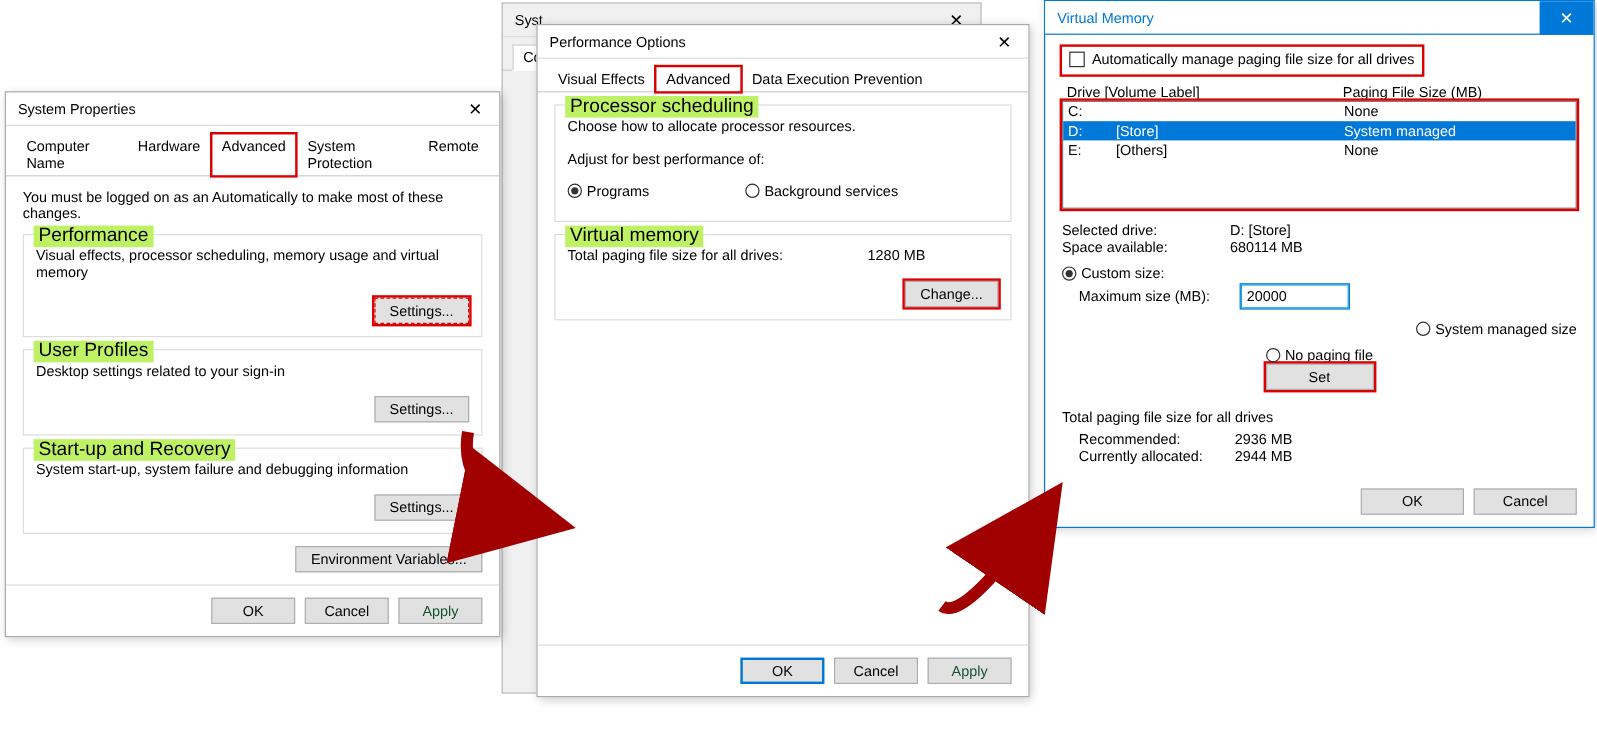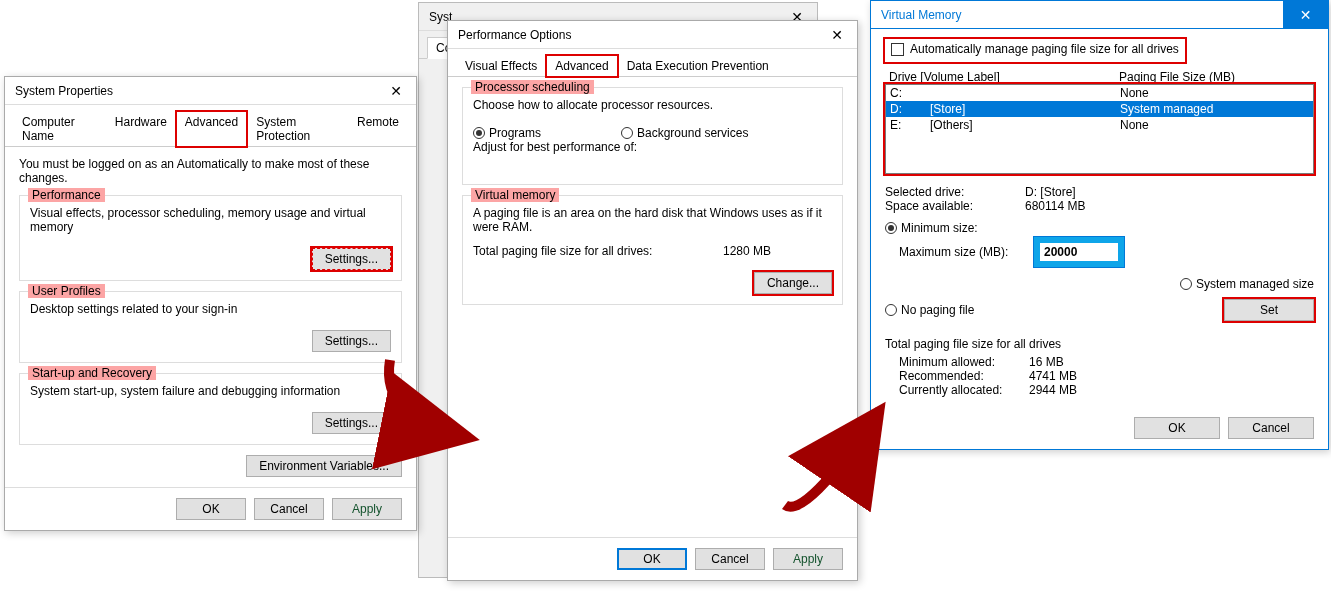--- a/index.html
+++ b/index.html
@@ -10,34 +10,34 @@
 .title { font-size: 12px; }
 .title-blue { color: #0078d7; font-weight: 400; }
 .close-btn { width: 40px; height: 26px; display: flex; align-items: center; justify-content: center; cursor: pointer; font-size: 14px; }
 .close-btn-blue { background: #0078d7; color: #fff; width: 45px; height: 28px; }
 .tabs { display: flex; border-bottom: 1px solid #ccc; padding: 6px 8px 0 8px; gap: 0; }
 .tab { padding: 3px 8px; border: 1px solid transparent; border-bottom: none; cursor: pointer; position: relative; }
 .tab.active { border: 1px solid #ccc; border-bottom: 1px solid #fff; margin-bottom: -1px; background: #fff; }
 .tab.hl { outline: 2px solid #d00; outline-offset: -1px; }
 .body { padding: 10px 14px; }
 .group { border: 1px solid #ddd; padding: 10px 10px 10px 10px; margin-bottom: 10px; position: relative; }
-.group-title { position: absolute; top: -8px; left: 8px; background: #fca5a5; padding: 0 4px; font-size: 12px; }
+.group-title { position: absolute; top: -8px; left: 8px; background: #bef264; padding: 0 4px; font-size: 16px; }
 .btn { min-width: 70px; padding: 3px 12px; border: 1px solid #adadad; background: #e1e1e1; cursor: pointer; text-align: center; display: inline-block; }
 .btn.default { border: 2px solid #0078d7; padding: 2px 11px; }
 .btn.disabled { color: #14532d; }
 .btn.hl { outline: 2px solid #d00; outline-offset: 0; }
 .btn-row { display: flex; justify-content: flex-end; gap: 8px; padding: 10px 14px; border-top: 1px solid #ddd; }
 .btn-row-nb { border-top: none; }
 .radio { display: inline-flex; align-items: center; gap: 4px; cursor: pointer; }
 .radio .dot { width: 12px; height: 12px; border: 1px solid #333; border-radius: 50%; position: relative; }
 .radio.checked .dot::after { content: ""; position: absolute; top: 2px; left: 2px; width: 6px; height: 6px; background: #333; border-radius: 50%; }
 .chk { display: inline-flex; align-items: center; gap: 6px; cursor: pointer; }
 .chk .box { width: 13px; height: 13px; border: 1px solid #333; }
 input.text { border: 1px solid #7a7a7a; padding: 2px 4px; font-size: 12px; width: 90px; }
-input.text.focus { border: 6px solid #0ea5e9; outline: 1px solid #0078d7; font-weight: bold; }
+input.text.focus { border: 1px solid #0ea5e9; outline: 1px solid #0078d7; }
 .drive-list { border: 1px solid #7a7a7a; background: #fff; }
 .drive-hdr { display: flex; padding: 0 0 2px 0; }
 .drive-row { display: flex; padding: 1px 4px; }
 .drive-row.sel { background: #0078d7; color: #fff; }
 .hl-box { outline: 2px solid #d00; outline-offset: 0; }
 .arrow { position: absolute; pointer-events: none; }
 .bg-dialog { position: absolute; background: #f0f0f0; border: 1px solid #bbb; }
 </style>
 </head>
 <body>
@@ -109,36 +109,35 @@
   </div>
   <div class="tabs">
     <span class="tab">Visual Effects</span>
     <span class="tab active hl">Advanced</span>
     <span class="tab">Data Execution Prevention</span>
   </div>
   <div class="body" style="min-height:460px;">
     <div class="group" style="padding-bottom:18px;">
       <span class="group-title">Processor scheduling</span>
       <div style="margin-bottom:14px;">Choose how to allocate processor resources.</div>
+      <div style="margin-bottom:12px;">Adjust for best performance of:</div>
       <div style="display:flex; gap:80px;">
         <label class="radio checked">
             <span class="dot"></span>
             <span>Programs</span>
           </label>
         <label class="radio">
             <span class="dot"></span>
             <span>Background services</span>
           </label>
       </div>
-      <div style="margin-bottom:12px;">Adjust for best performance of:</div>
     </div>
 
     <div class="group">
       <span class="group-title">Virtual memory</span>
-      <div style="margin-bottom:10px;">A paging file is an area on the hard disk that Windows uses as if it were RAM.</div>
       <div style="display:flex;">
         <span style="width:250px;">Total paging file size for all drives:</span>
         <span>1280 MB</span>
       </div>
       <div style="text-align:right; margin-top:14px;">
         <span class="btn hl">Change...</span>
       </div>
     </div>
   </div>
   <div class="btn-row">
@@ -192,48 +191,44 @@
         </div>
       <div style="display:flex;">
           <span style="width:140px;">Space available:</span>
           <span>680114 MB</span>
         </div>
     </div>
 
     <div style="margin-top:8px;">
       <label class="radio checked">
           <span class="dot"></span>
-          <span>Minimum size:</span>
+          <span>Custom size:</span>
         </label>
       <div style="display:flex; align-items:center; margin:0 0 10px 14px;">
         <span style="width:135px;">Maximum size (MB):</span>
         <input class="text focus" value="20000" style="">
       </div>
       <div style="margin-bottom:6px;text-align:right;"><label class="radio">
             <span class="dot"></span>
             <span>System managed size</span>
           </label></div>
-      <div style="display:flex; justify-content:space-between; align-items:center;">
+      <div style="display:flex; justify-content:center; align-items:center;flex-direction:column;">
         <label class="radio">
             <span class="dot"></span>
             <span>No paging file</span>
           </label>
         <span class="btn hl" style="min-width:90px;">Set</span>
       </div>
     </div>
 
     <div style="margin-top:16px;">
       <div style="margin-bottom:4px;">Total paging file size for all drives</div>
       <div style="display:flex; margin-left:14px;">
-          <span style="width:130px;">Minimum allowed:</span>
-          <span>16 MB</span>
-        </div>
-      <div style="display:flex; margin-left:14px;">
           <span style="width:130px;">Recommended:</span>
-          <span>4741 MB</span>
+          <span>2936 MB</span>
         </div>
       <div style="display:flex; margin-left:14px;">
           <span style="width:130px;">Currently allocated:</span>
           <span>2944 MB</span>
         </div>
     </div>
   </div>
   <div class="btn-row btn-row-nb">
     <span class="btn" style="min-width:86px;">OK</span>
     <span class="btn" style="min-width:86px;">Cancel</span>

